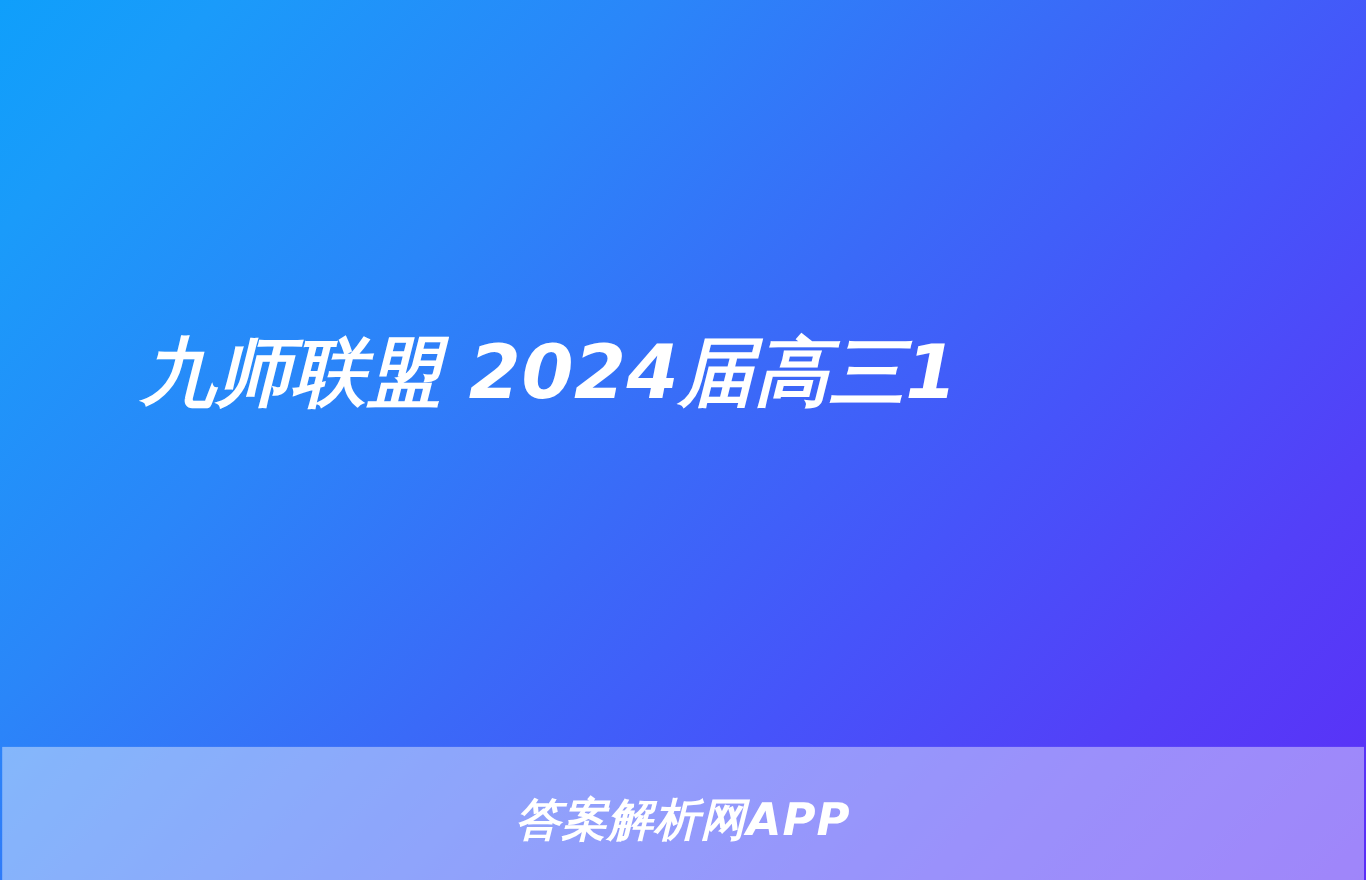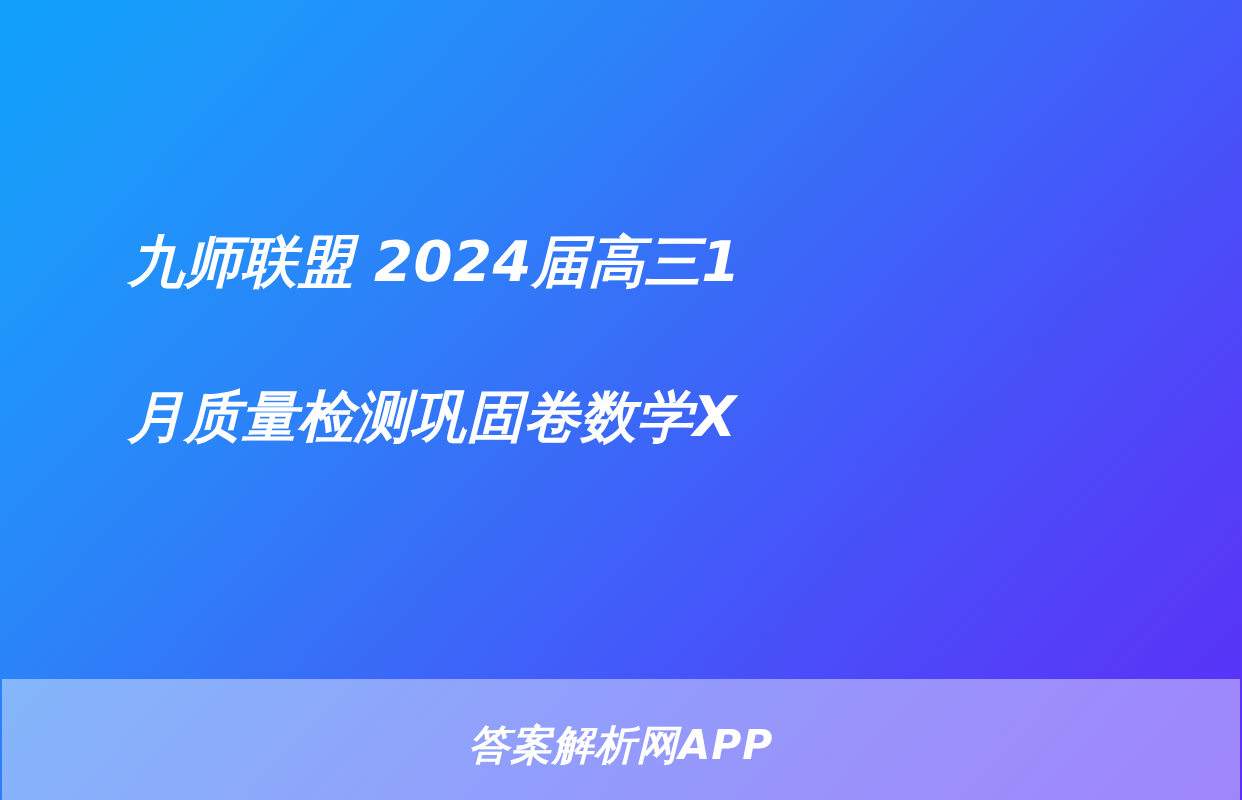--- a/index.html
+++ b/index.html
@@ -41,21 +41,21 @@
     height: 679px;
     display: flex;
     flex-direction: column;
     justify-content: center;
     box-sizing: border-box;
     padding: 0 100px 0 128px;
   }
 
   .title-line {
     color: #ffffff;
-    font-size: 56px;
+    font-size: 68px;
     line-height: 155px;
     font-weight: 700;
     font-style: italic;
     letter-spacing: 0.5px;
     white-space: nowrap;
     font-family: "DejaVu Sans", "Liberation Sans", sans-serif;
     text-rendering: geometricPrecision;
   }
 
   
@@ -83,20 +83,19 @@
     font-family: "DejaVu Sans", "Liberation Sans", sans-serif;
   }
 </style>
 </head>
 <body>
 
 <div class="poster">
 
   <div class="title-block">
     <div class="title-line">九师联盟 2024届高三1</div>
-    <div class="title-line">月质量检测巩固卷数学X</div>
   </div>
 
   <div class="footer-band">
     <div class="footer-text">答案解析网APP</div>
   </div>
 
 </div>
 
 </body></html>

